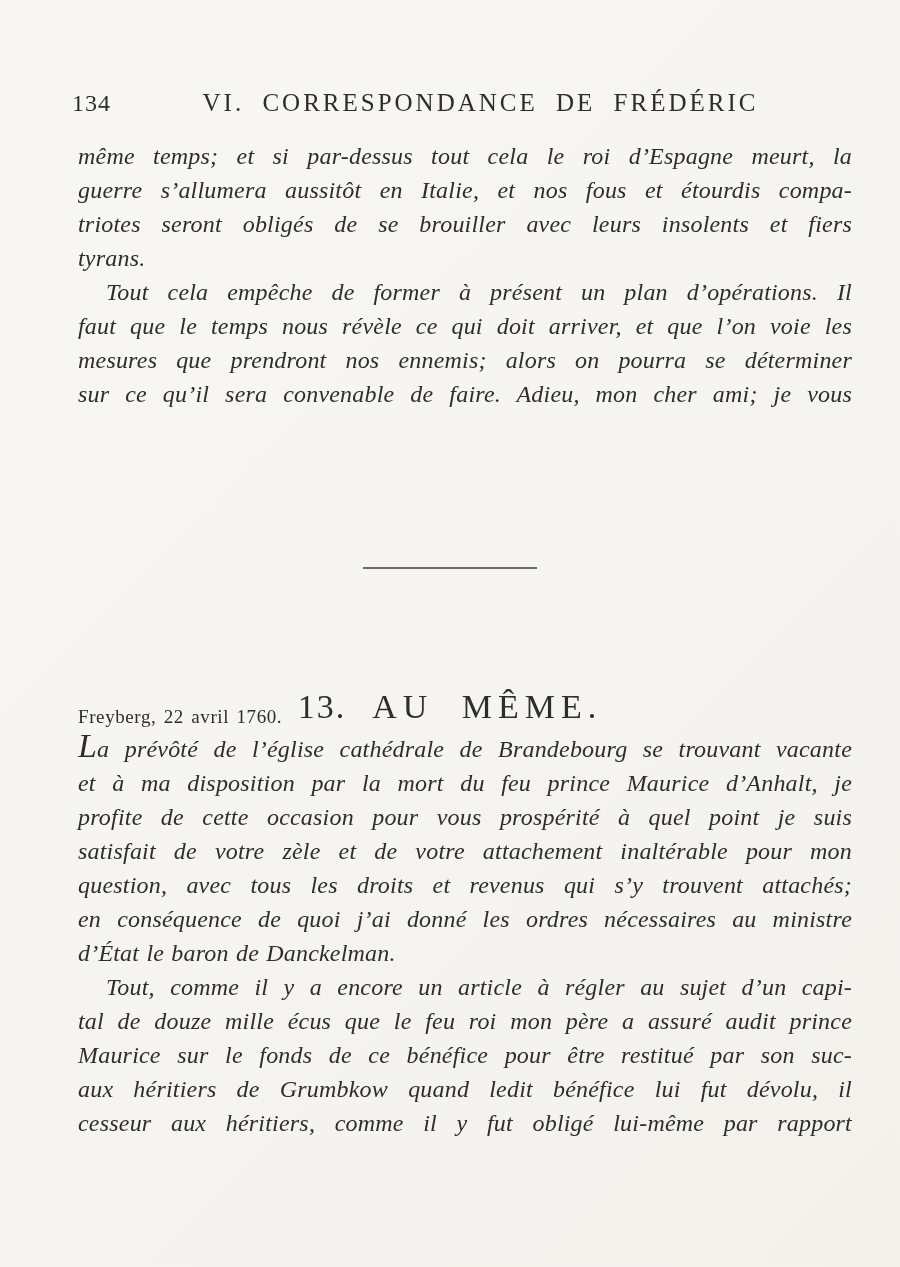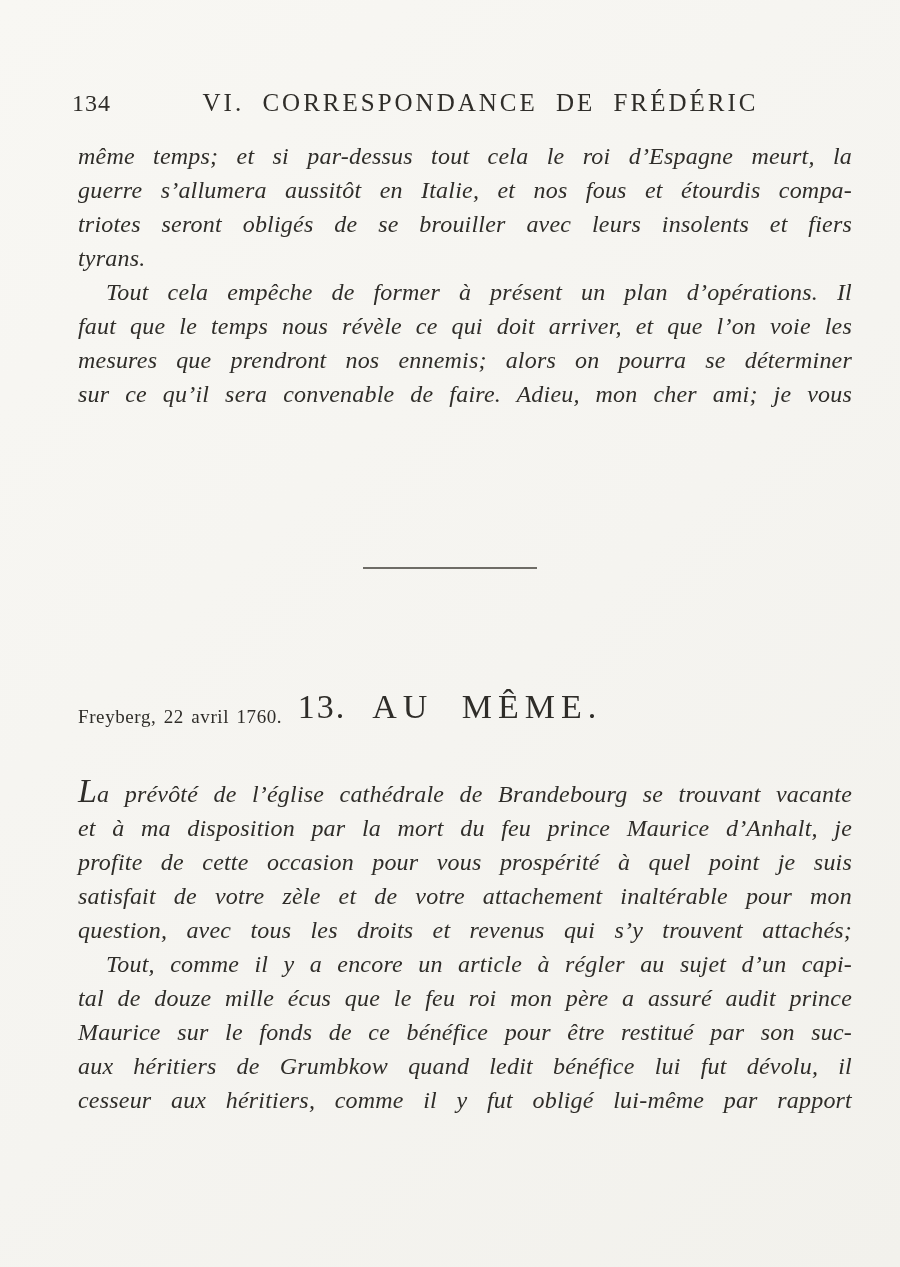--- a/index.html
+++ b/index.html
@@ -43,21 +43,21 @@
   }
   .text-block {
     position: absolute;
     left: 78px;
     width: 774px;
     font-size: 24px;
     letter-spacing: 0.2px;
     word-spacing: 1px;
   }
   .intro-block { top: 139px; }
-  .letter-body { top: 777px; }
+  .letter-body { top: 732px; }
   .paragraph { margin: 0; font-style: italic; }
   .line {
     height: 34px;
     line-height: 34px;
     text-align: justify;
     text-align-last: justify;
     white-space: nowrap;
   }
   .line.last {
     text-align-last: left;
@@ -143,20 +143,22 @@
 
   <div class="dateline">Freyberg, 22 avril 1760.</div>
 
   <div class="text-block letter-body">
       <div class="paragraph">
         <div class="line"><span class="initial">L</span>a prévôté de l’église cathédrale de Brandebourg se trouvant vacante</div>
         <div class="line">et à ma disposition par la mort du feu prince Maurice d’Anhalt, je</div>
         <div class="line">profite de cette occasion pour vous prospérité à quel point je suis</div>
         <div class="line">satisfait de votre zèle et de votre attachement inaltérable pour mon</div>
         <div class="line">question, avec tous les droits et revenus qui s’y trouvent attachés;</div>
+        <div class="line">en conséquence de quoi j’ai donné les ordres nécessaires au ministre</div>
+        <div class="line last">d’État le baron de Danckelman.</div>
       </div>
       <div class="paragraph">
         <div class="line indent">Tout, comme il y a encore un article à régler au sujet d’un capi-</div>
         <div class="line">tal de douze mille écus que le feu roi mon père a assuré audit prince</div>
         <div class="line">Maurice sur le fonds de ce bénéfice pour être restitué par son suc-</div>
         <div class="line">aux héritiers de Grumbkow quand ledit bénéfice lui fut dévolu, il</div>
         <div class="line">cesseur aux héritiers, comme il y fut obligé lui-même par rapport</div>
       </div>
     </div>
 

